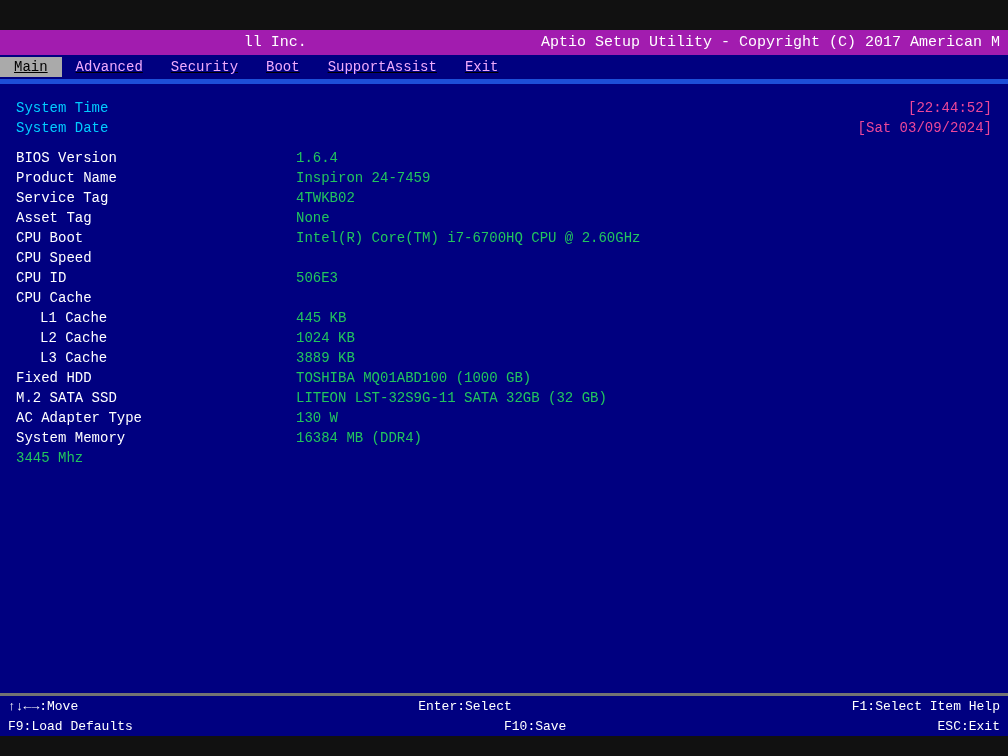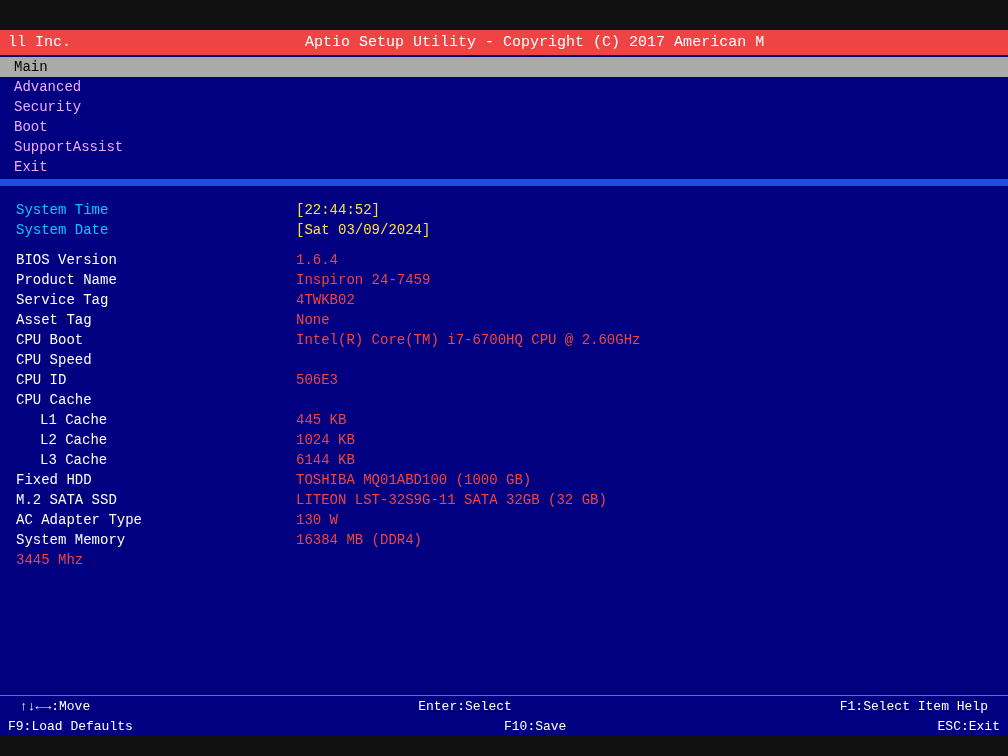--- a/index.html
+++ b/index.html
@@ -22,35 +22,36 @@
       width: 1008px;
       height: 756px;
       background: #000080;
       display: flex;
       flex-direction: column;
       position: relative;
     }
 
     
     #title-bar {
-      background: #ef4444;
+      background: #a21caf;
       color: #fff;
       font-size: 15px;
       padding: 4px 8px;
-      text-align: left;
+      text-align: right;
       border-bottom: none;
     }
 
     
     #menu-bar {
       background: #000080;
       display: flex;
-      flex-direction: column;
+      flex-direction: row;
       padding: 2px 0;
-      border-bottom: 7px solid #1d4ed8;
+      border-bottom: 5px solid #1d4ed8;
+      text-decoration: underline;
     }
 
     .menu-item {
       color: #f0abfc;
       font-size: 14px;
       padding: 2px 14px;
       cursor: pointer;
       white-space: nowrap;
     }
 
@@ -81,42 +82,42 @@
       font-size: 14px;
       width: 280px;
       flex-shrink: 0;
     }
 
     .info-label.white {
       color: #fff;
     }
 
     .info-value {
-      color: #ef4444;
+      color: #22c55e;
       font-size: 14px;
       flex: 1;
     }
 
     .info-value.cyan {
-      color: #fde047;
+      color: #ec4899;
+      text-align: right;
     }
 
     .section-gap {
       height: 10px;
     }
 
     
     #status-bar {
       background: #000080;
-      border-top: 1px solid #737373;
-      display: flex;
-      flex-direction: row;
-      padding: 3px 20px;
+      border-top: 3px solid #737373;
+      display: flex;
+      flex-direction: row;
+      padding: 3px 8px;
       justify-content: space-between;
-      text-decoration: underline;
     }
 
     #status-bar-bottom {
       background: #000080;
       display: flex;
       flex-direction: row;
       padding: 2px 8px;
       justify-content: space-between;
     }
 
@@ -222,21 +223,21 @@
       <span class="info-value">445 KB</span>
     </div>
 
     <div class="info-row">
       <span class="info-label white indent-label">L2 Cache</span>
       <span class="info-value">1024 KB</span>
     </div>
 
     <div class="info-row">
       <span class="info-label white indent-label">L3 Cache</span>
-      <span class="info-value">6144 KB</span>
+      <span class="info-value">3889 KB</span>
     </div>
 
     <div class="info-row">
       <span class="info-label white">Fixed HDD</span>
       <span class="info-value">TOSHIBA MQ01ABD100             (1000 GB)</span>
     </div>
 
     <div class="info-row">
       <span class="info-label white">M.2 SATA SSD</span>
       <span class="info-value">LITEON LST-32S9G-11 SATA 32GB  (32 GB)</span>

